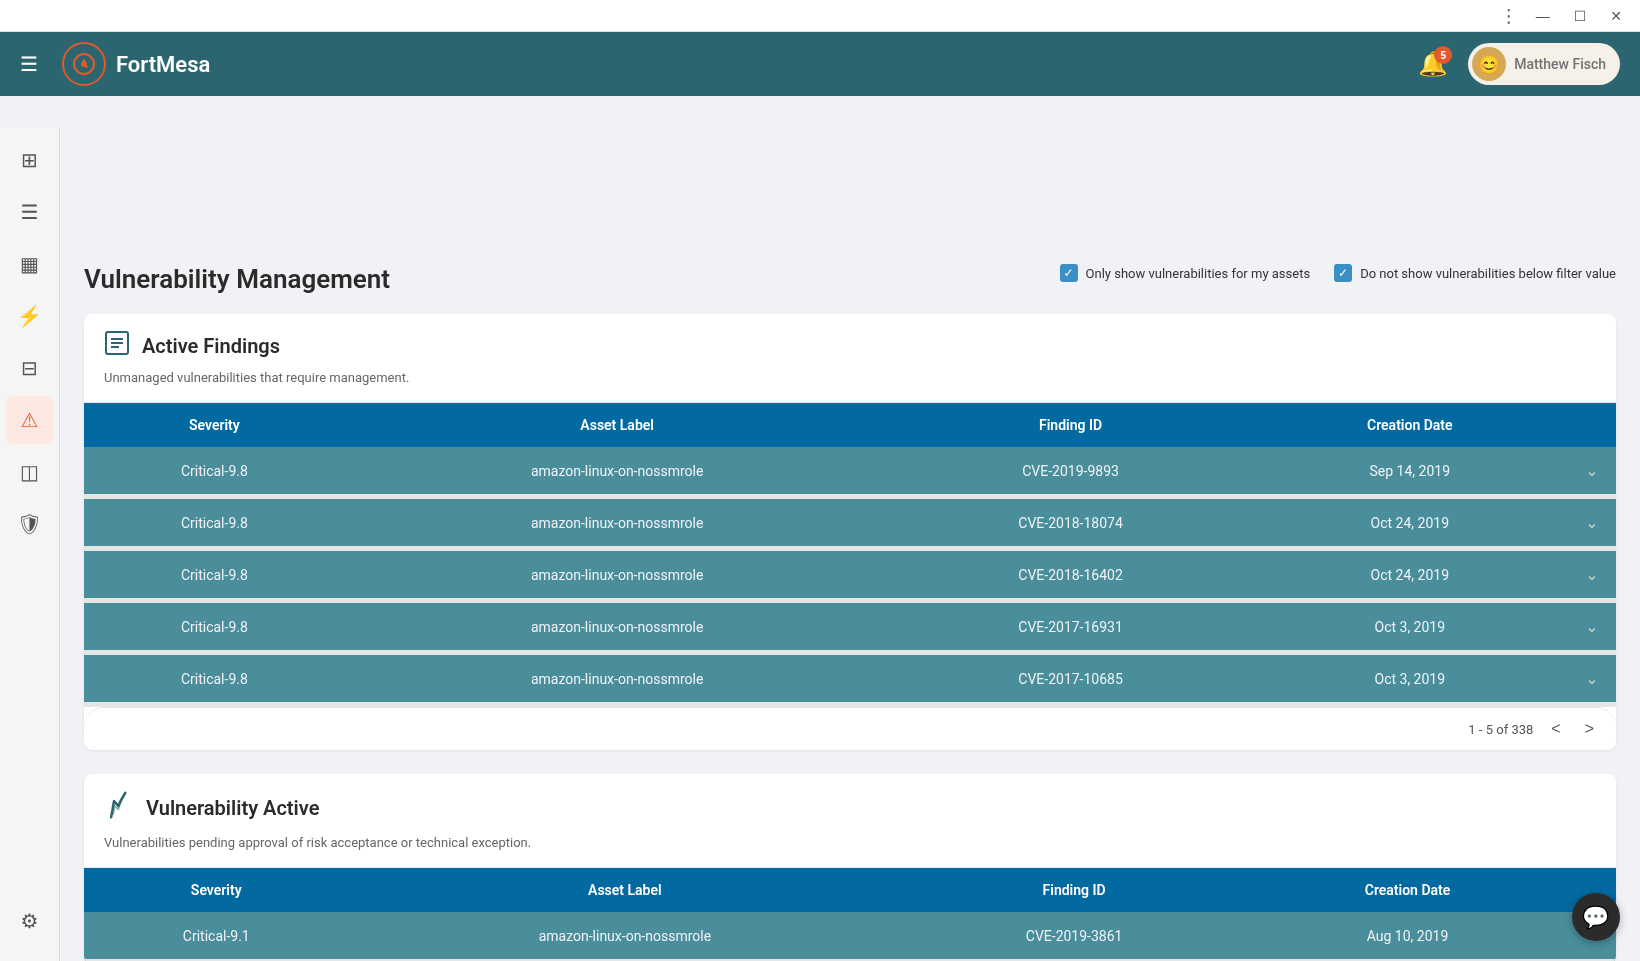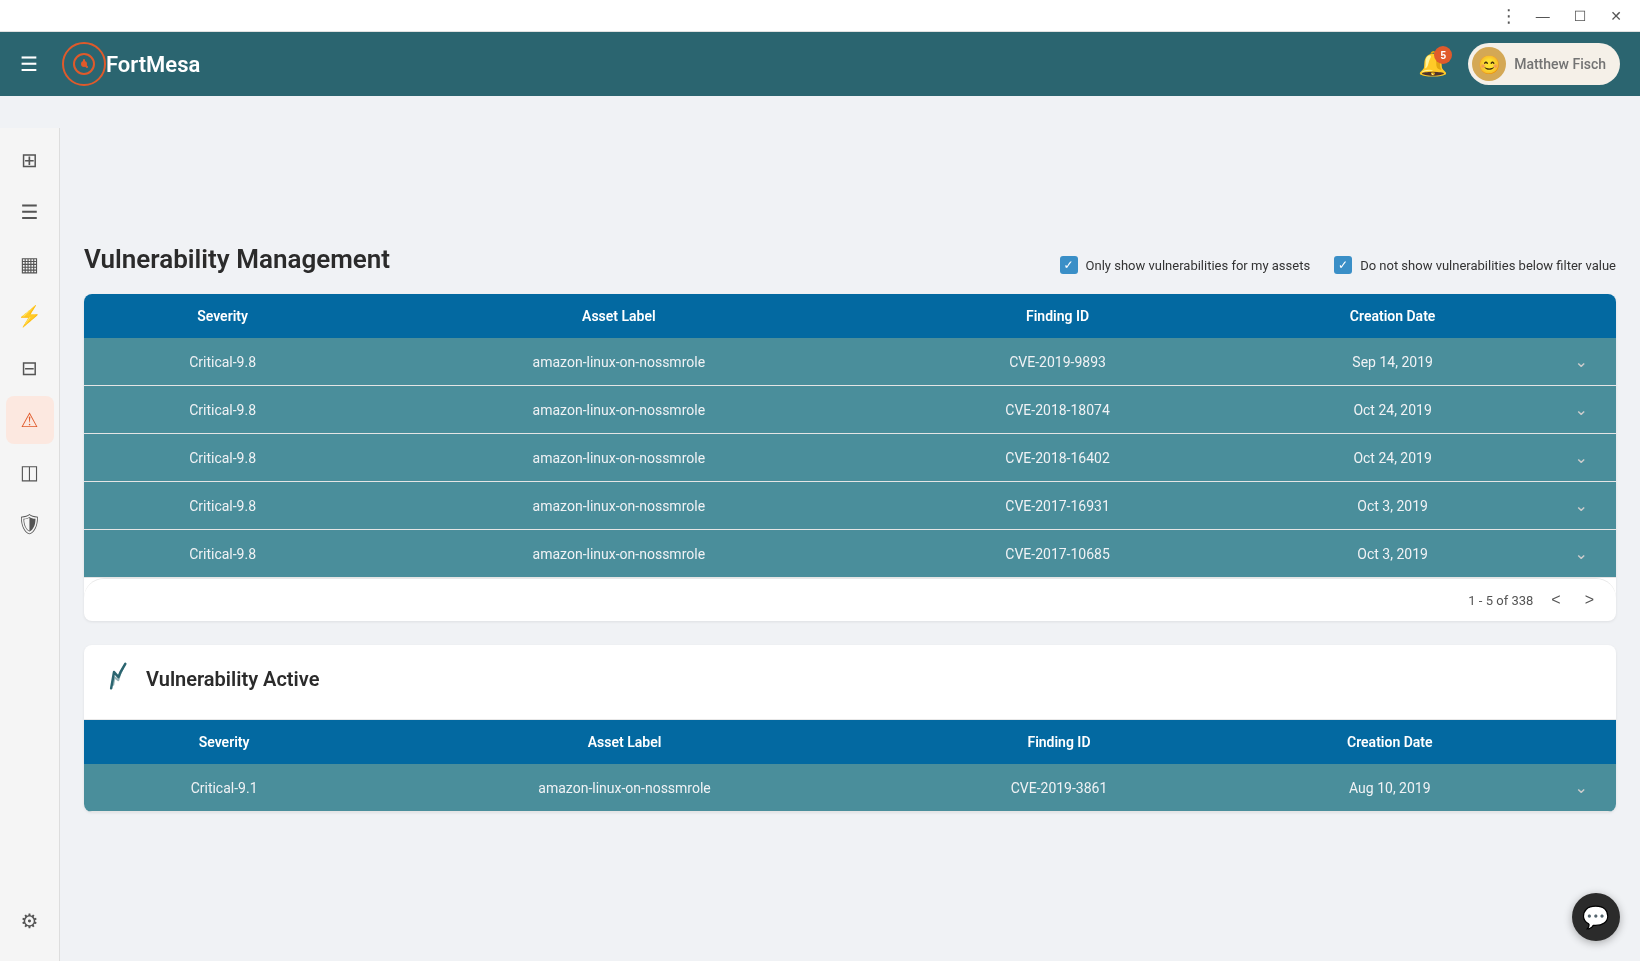--- a/index.html
+++ b/index.html
@@ -37,21 +37,21 @@
       align-items: center;
       padding: 0 20px;
       position: fixed;
       top: 32px;
       left: 0;
       right: 0;
       z-index: 100;
       gap: 16px;
     }
     .hamburger { cursor: pointer; color: white; font-size: 20px; margin-right: 8px; }
-    .logo-area { display: flex; align-items: center; flex: 1; }
+    .logo-area { display: flex; align-items: center; gap: 10px; flex: 1; }
     .logo-circle {
       width: 44px; height: 44px;
       border: 2px solid #e05a2b;
       border-radius: 50%;
       display: flex; align-items: center; justify-content: center;
       color: #e05a2b; font-size: 18px; font-weight: bold;
     }
     .logo-text { color: white; font-size: 22px; font-weight: 600; }
     .nav-right { display: flex; align-items: center; gap: 20px; }
     .notification-btn {
@@ -107,23 +107,24 @@
     .main-content {
       flex: 1;
       overflow-y: auto;
       padding: 20px 24px;
       margin-top: 96px;
     }
 
     
     .page-header {
       display: flex;
-      align-items: flex-end;
+      align-items: flex-start;
       justify-content: space-between;
       margin-bottom: 20px;
+      margin-top: 20px;
     }
     .page-title {
       font-size: 26px;
       font-weight: 600;
       color: #2b2b2b;
     }
     .filter-options {
       display: flex;
       align-items: center;
       gap: 24px;
@@ -163,25 +164,25 @@
     .findings-table { width: 100%; border-collapse: collapse; }
     .findings-table th {
       background: #0369a1;
       color: white;
       padding: 14px 16px;
       text-align: center;
       font-size: 14px;
       font-weight: 600;
     }
     .findings-table td {
-      padding: 14px 28px;
+      padding: 14px 15px;
       text-align: center;
       font-size: 14px;
       color: #f0f2f5;
-      border-bottom: 1px solid #e5e5e5;
+      border-bottom: 5px solid #e5e5e5;
     }
     .findings-table tbody tr {
       background: #4a8e9b;
     }
     .findings-table tbody tr:nth-child(even) {
       background: #4a8e9b;
     }
     .expand-btn {
       color: #ccc; font-size: 16px; cursor: pointer; background: none; border: none;
     }
@@ -284,20 +285,34 @@
           <span>Only show vulnerabilities for my assets</span>
         </label>
         <label class="filter-option">
           <div class="checkbox-blue">✓</div>
           <span>Do not show vulnerabilities below filter value</span>
         </label>
       </div>
     </div>
 
     <div class="section">
+      <div class="section-header">
+        <div class="section-title-row">
+          <span class="section-icon">
+            <svg width="26" height="26" viewBox="0 0 26 26" fill="none">
+              <rect x="2" y="2" width="22" height="22" rx="2" stroke="#2b6570" stroke-width="2" fill="none"></rect>
+              <line x1="7" y1="9" x2="19" y2="9" stroke="#2b6570" stroke-width="2"></line>
+              <line x1="7" y1="13" x2="19" y2="13" stroke="#2b6570" stroke-width="2"></line>
+              <line x1="7" y1="17" x2="15" y2="17" stroke="#2b6570" stroke-width="2"></line>
+            </svg>
+          </span>
+          <span class="section-title">Active Findings</span>
+        </div>
+        <span class="section-subtitle">Unmanaged vulnerabilities that require management.</span>
+      </div>
       <table class="findings-table">
         <thead>
           <tr>
             <th>Severity</th>
             <th>Asset Label</th>
             <th>Finding ID</th>
             <th>Creation Date</th>
             <th style="width:48px;"></th>
           </tr>
         </thead>
@@ -350,20 +365,21 @@
       <div class="section-header">
         <div class="section-title-row">
           <span class="vuln-review-icon">
             <svg width="30" height="30" viewBox="0 0 30 30" fill="none">
               <path d="M5 25 L12 10 L15 16 L18 12 L25 5" stroke="#2b6570" stroke-width="2.5" stroke-linecap="round" stroke-linejoin="round" fill="none"></path>
               <path d="M8 22 L11 15 L14 19 L17 14 L22 8" stroke="#2b6570" stroke-width="2" stroke-linecap="round" stroke-linejoin="round" fill="none" opacity="0.5"></path>
             </svg>
           </span>
           <span class="section-title">Vulnerability Active</span>
         </div>
+        <span class="section-subtitle">Vulnerabilities pending approval of risk acceptance or technical exception.</span>
       </div>
       <table class="findings-table">
         <thead>
           <tr>
             <th>Severity</th>
             <th>Asset Label</th>
             <th>Finding ID</th>
             <th>Creation Date</th>
             <th style="width:48px;"></th>
           </tr>

